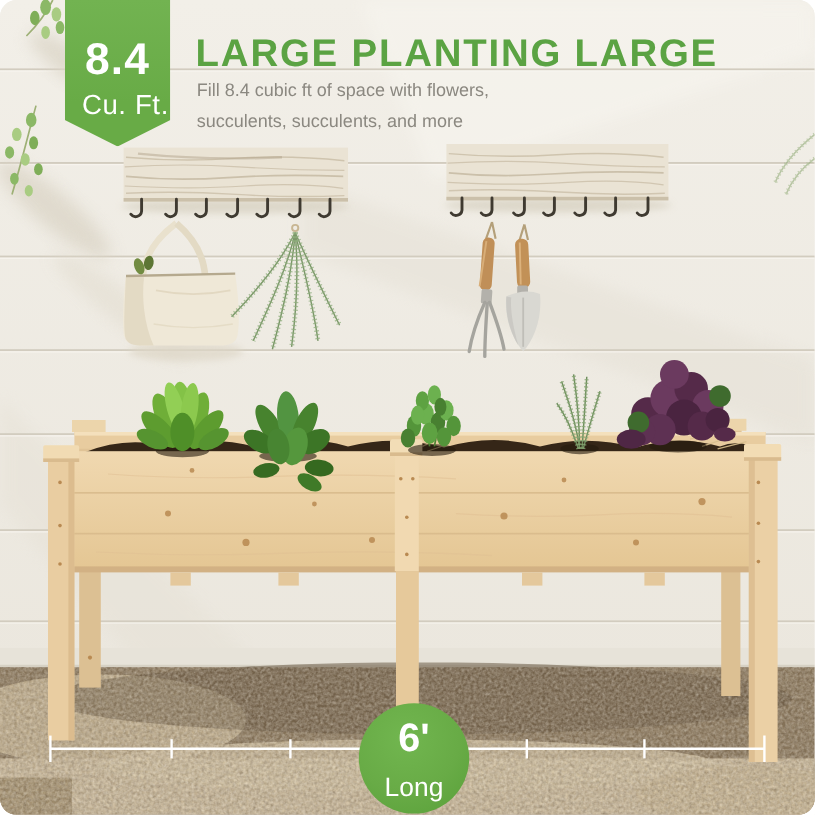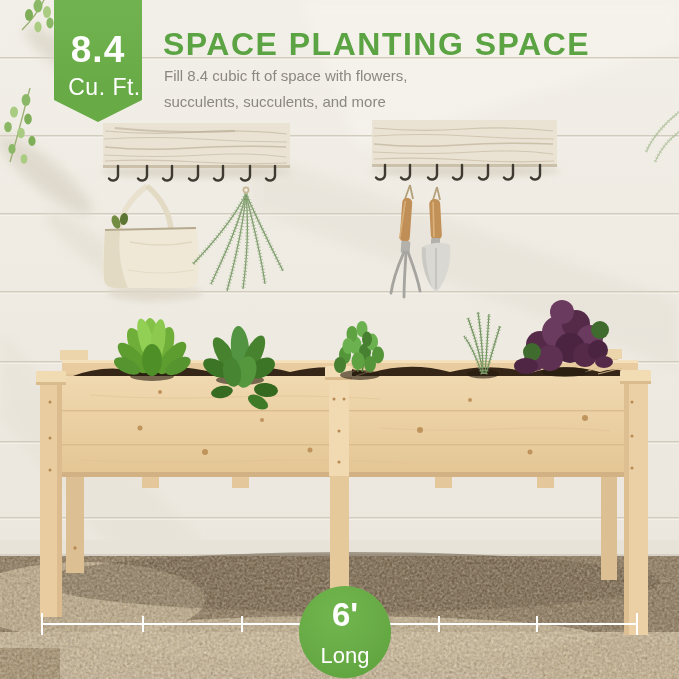--- a/index.html
+++ b/index.html
@@ -1,19 +1,20 @@
 <!DOCTYPE html>
 <html style="--brand-green: #68ab46; --title-green: #5ba343; --subtitle-gray: #8b8880;"><head>
 <meta charset="utf-8">
 <style>
   html,body{margin:0;padding:0;background:#ffffff;}
   .stage{
     position:relative;width:679px;height:679px;overflow:hidden;
     font-family:"Liberation Sans","DejaVu Sans",sans-serif;
     background:#f0ede6;
+    border-radius:14px;
   }
   .scene{position:absolute;inset:0;display:block;z-index:1;}
   .cap-badge{
     position:absolute;left:54px;top:0;width:88px;height:122px;z-index:3;
     background:linear-gradient(180deg,#72b351 0%,var(--brand-green,#68ab46) 70%);
     clip-path:polygon(0 0,100% 0,100% 82%,50% 100%,0 82%);
     color:#fff;text-align:center;
   }
   .cap-badge .value{font-size:37px;font-weight:700;margin-top:29px;letter-spacing:1px;}
   .cap-badge .unit{font-size:23px;font-weight:500;margin-top:3px;letter-spacing:0.5px;padding-left:13px;}
@@ -413,21 +414,21 @@
       <line x1="537" y1="616" x2="537" y2="632"></line>
       <line x1="637" y1="613" x2="637" y2="635"></line>
     </g>
   </svg>
 
   <div class="cap-badge">
     <div class="value">8.4</div>
     <div class="unit">Cu. Ft.</div>
   </div>
 
-  <div class="title">SPACE PLANTING SPACE</div>
+  <div class="title">LARGE PLANTING LARGE</div>
   <div class="subtitle">
     <div>Fill 8.4 cubic ft of space with flowers,</div>
     <div>succulents, succulents, and more</div>
   </div>
 
   <div class="dim-badge">
     <div class="value">6'</div>
     <div class="label">Long</div>
   </div>
 

